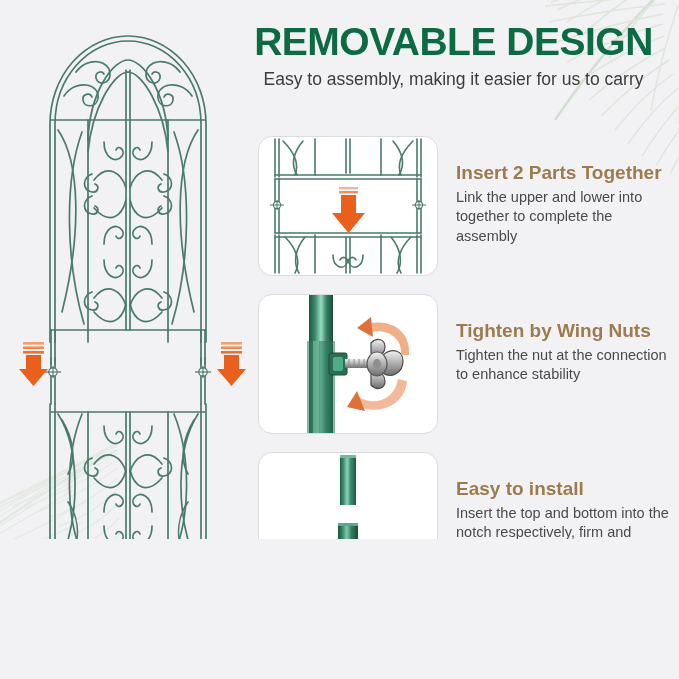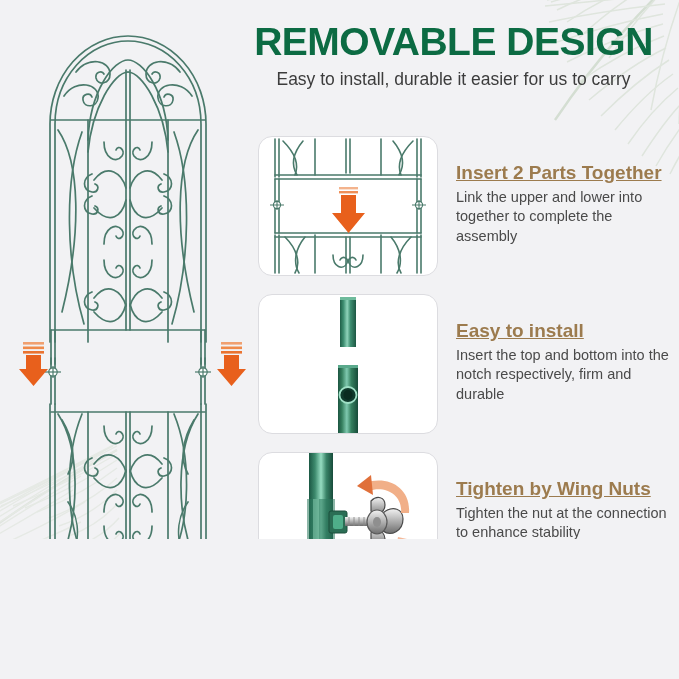--- a/index.html
+++ b/index.html
@@ -104,21 +104,20 @@
     padding-left: 18px;
     padding-top: 26px;
   }
   .feature-title {
     color: #9c7b4e;
     font-size: 19px;
     font-weight: bold;
     line-height: 1.15;
     margin-bottom: 4px;
     font-family: "Liberation Sans", sans-serif;
-    text-decoration: underline;
   }
   .feature-desc {
     color: #4a4a4a;
     font-size: 14.5px;
     line-height: 1.35;
     font-family: "Liberation Sans", sans-serif;
     max-width: 215px;
   }
 </style>
 </head>
@@ -174,21 +173,21 @@
       <path d="M124 152 C140 146 158 136 172 120"></path>
       <path d="M134 162 C148 156 162 148 174 134"></path>
       <path d="M144 172 C156 166 168 158 176 148"></path>
       <path d="M4 180 C44 168 92 146 140 118"></path>
       <path d="M4 184 C40 178 88 162 136 138"></path>
     </g>
   </svg>
 
   <div class="header">
     <div class="title">REMOVABLE DESIGN</div>
-    <div class="subtitle">Easy to install, durable it easier for us to carry</div>
+    <div class="subtitle">Easy to assembly, making it easier for us to carry</div>
   </div>
 
   <svg class="product" viewBox="0 0 230 620">
     <g stroke="#4a7a6b" stroke-width="1.7" fill="none" stroke-linecap="round">
 
       <g>
 
         <path d="M32 330 L32 112 A78 88 0 0 1 188 112 L188 330"></path>
         <path d="M37 330 L37 112 A73 83 0 0 1 183 112 L183 330"></path>
 
@@ -391,20 +390,83 @@
           <g>
             <rect x="80" y="50" width="19" height="2.4" fill="#f3b38d"></rect>
             <rect x="80" y="54" width="19" height="2.4" fill="#ef8f58"></rect>
             <path d="M82 58 L97 58 L97 76 L106 76 L89.5 96 L73 76 L82 76 Z" fill="#e8601c"></path>
           </g>
         </svg>
       </div>
       <div class="feature-text">
         <div class="feature-title">Insert 2 Parts Together</div>
         <div class="feature-desc">Link the upper and lower into together to complete the assembly</div>
+      </div>
+    </div>
+
+    <div class="feature-row">
+      <div class="panel">
+        <svg width="178" height="138" viewBox="0 0 178 138">
+          <defs>
+            <linearGradient id="postGrad" x1="0" y1="0" x2="1" y2="0">
+              <stop offset="0%" stop-color="#1b5743"></stop>
+              <stop offset="25%" stop-color="#3d8a6d"></stop>
+              <stop offset="50%" stop-color="#96dcc1"></stop>
+              <stop offset="72%" stop-color="#3a8468"></stop>
+              <stop offset="100%" stop-color="#174b3a"></stop>
+            </linearGradient>
+            <linearGradient id="metalGrad" x1="0" y1="0" x2="0" y2="1">
+              <stop offset="0%" stop-color="#f2f2f2"></stop>
+              <stop offset="40%" stop-color="#bdbdbd"></stop>
+              <stop offset="100%" stop-color="#6e6e6e"></stop>
+            </linearGradient>
+          </defs>
+
+          <rect x="50" y="-2" width="24" height="142" fill="url(#postGrad)"></rect>
+
+          <rect x="48" y="46" width="28" height="92" fill="#2e7a5e" opacity="0.55"></rect>
+          <rect x="54" y="46" width="6" height="92" fill="#8ed2b6" opacity="0.5"></rect>
+
+          <g>
+            <rect x="70" y="58" width="18" height="22" rx="2" fill="#2b6e55" stroke="#1c4e3c" stroke-width="1"></rect>
+            <rect x="74" y="62" width="10" height="14" rx="2" fill="#4fae8a"></rect>
+          </g>
+
+          <g>
+            <rect x="86" y="64" width="30" height="9" fill="url(#metalGrad)"></rect>
+            <g stroke="#8a8a8a" stroke-width="0.9">
+              <path d="M90 64 L90 73"></path>
+                <path d="M95 64 L95 73"></path>
+                <path d="M100 64 L100 73"></path>
+              <path d="M105 64 L105 73"></path>
+                <path d="M110 64 L110 73"></path>
+            </g>
+          </g>
+
+          <g>
+            <path d="M112 48 C118 42 126 44 126 52 C126 58 120 62 116 64 L112 58 Z" fill="url(#metalGrad)" stroke="#4a4a4a" stroke-width="1.2"></path>
+            <path d="M112 90 C118 96 126 94 126 86 C126 80 120 76 116 74 L112 80 Z" fill="url(#metalGrad)" stroke="#4a4a4a" stroke-width="1.2"></path>
+            <path d="M124 60 C134 52 144 56 144 66 C144 78 132 84 124 78 Z" fill="url(#metalGrad)" stroke="#4a4a4a" stroke-width="1.2"></path>
+            <ellipse cx="118" cy="69" rx="10" ry="12" fill="url(#metalGrad)" stroke="#5a5a5a" stroke-width="1.2"></ellipse>
+            <ellipse cx="118" cy="69" rx="4" ry="5" fill="#8f8f8f"></ellipse>
+          </g>
+
+          <g>
+            <path d="M150 60 C152 34 128 22 106 30 L110 38 C126 32 144 42 142 60 Z" fill="#f0a87e" opacity="0.92"></path>
+            <path d="M112 22 L98 33 L114 42 Z" fill="#e0703a"></path>
+          </g>
+          <g>
+            <path d="M96 110 C120 122 146 110 148 86 L139 84 C136 104 116 112 100 102 Z" fill="#f3b391" opacity="0.92"></path>
+            <path d="M98 96 L88 112 L106 116 Z" fill="#e0703a"></path>
+          </g>
+        </svg>
+      </div>
+      <div class="feature-text">
+        <div class="feature-title">Tighten by Wing Nuts</div>
+        <div class="feature-desc">Tighten the nut at the connection to enhance stability</div>
       </div>
     </div>
 
     <div class="feature-row">
       <div class="panel">
         <svg width="178" height="138" viewBox="0 0 178 138">
           <defs>
             <linearGradient id="tubeGrad" x1="0" y1="0" x2="1" y2="0">
               <stop offset="0%" stop-color="#1f5f48"></stop>
               <stop offset="22%" stop-color="#3f8f72"></stop>
@@ -433,77 +495,14 @@
             <ellipse cx="89" cy="100" rx="4.6" ry="5" fill="#0a2b20"></ellipse>
           </g>
         </svg>
       </div>
       <div class="feature-text">
         <div class="feature-title">Easy to install</div>
         <div class="feature-desc">Insert the top and bottom into the notch respectively, firm and durable</div>
       </div>
     </div>
 
-    <div class="feature-row">
-      <div class="panel">
-        <svg width="178" height="138" viewBox="0 0 178 138">
-          <defs>
-            <linearGradient id="postGrad" x1="0" y1="0" x2="1" y2="0">
-              <stop offset="0%" stop-color="#1b5743"></stop>
-              <stop offset="25%" stop-color="#3d8a6d"></stop>
-              <stop offset="50%" stop-color="#96dcc1"></stop>
-              <stop offset="72%" stop-color="#3a8468"></stop>
-              <stop offset="100%" stop-color="#174b3a"></stop>
-            </linearGradient>
-            <linearGradient id="metalGrad" x1="0" y1="0" x2="0" y2="1">
-              <stop offset="0%" stop-color="#f2f2f2"></stop>
-              <stop offset="40%" stop-color="#bdbdbd"></stop>
-              <stop offset="100%" stop-color="#6e6e6e"></stop>
-            </linearGradient>
-          </defs>
-
-          <rect x="50" y="-2" width="24" height="142" fill="url(#postGrad)"></rect>
-
-          <rect x="48" y="46" width="28" height="92" fill="#2e7a5e" opacity="0.55"></rect>
-          <rect x="54" y="46" width="6" height="92" fill="#8ed2b6" opacity="0.5"></rect>
-
-          <g>
-            <rect x="70" y="58" width="18" height="22" rx="2" fill="#2b6e55" stroke="#1c4e3c" stroke-width="1"></rect>
-            <rect x="74" y="62" width="10" height="14" rx="2" fill="#4fae8a"></rect>
-          </g>
-
-          <g>
-            <rect x="86" y="64" width="30" height="9" fill="url(#metalGrad)"></rect>
-            <g stroke="#8a8a8a" stroke-width="0.9">
-              <path d="M90 64 L90 73"></path>
-                <path d="M95 64 L95 73"></path>
-                <path d="M100 64 L100 73"></path>
-              <path d="M105 64 L105 73"></path>
-                <path d="M110 64 L110 73"></path>
-            </g>
-          </g>
-
-          <g>
-            <path d="M112 48 C118 42 126 44 126 52 C126 58 120 62 116 64 L112 58 Z" fill="url(#metalGrad)" stroke="#4a4a4a" stroke-width="1.2"></path>
-            <path d="M112 90 C118 96 126 94 126 86 C126 80 120 76 116 74 L112 80 Z" fill="url(#metalGrad)" stroke="#4a4a4a" stroke-width="1.2"></path>
-            <path d="M124 60 C134 52 144 56 144 66 C144 78 132 84 124 78 Z" fill="url(#metalGrad)" stroke="#4a4a4a" stroke-width="1.2"></path>
-            <ellipse cx="118" cy="69" rx="10" ry="12" fill="url(#metalGrad)" stroke="#5a5a5a" stroke-width="1.2"></ellipse>
-            <ellipse cx="118" cy="69" rx="4" ry="5" fill="#8f8f8f"></ellipse>
-          </g>
-
-          <g>
-            <path d="M150 60 C152 34 128 22 106 30 L110 38 C126 32 144 42 142 60 Z" fill="#f0a87e" opacity="0.92"></path>
-            <path d="M112 22 L98 33 L114 42 Z" fill="#e0703a"></path>
-          </g>
-          <g>
-            <path d="M96 110 C120 122 146 110 148 86 L139 84 C136 104 116 112 100 102 Z" fill="#f3b391" opacity="0.92"></path>
-            <path d="M98 96 L88 112 L106 116 Z" fill="#e0703a"></path>
-          </g>
-        </svg>
-      </div>
-      <div class="feature-text">
-        <div class="feature-title">Tighten by Wing Nuts</div>
-        <div class="feature-desc">Tighten the nut at the connection to enhance stability</div>
-      </div>
-    </div>
-
   </div>
 </div>
 
 </body></html>

